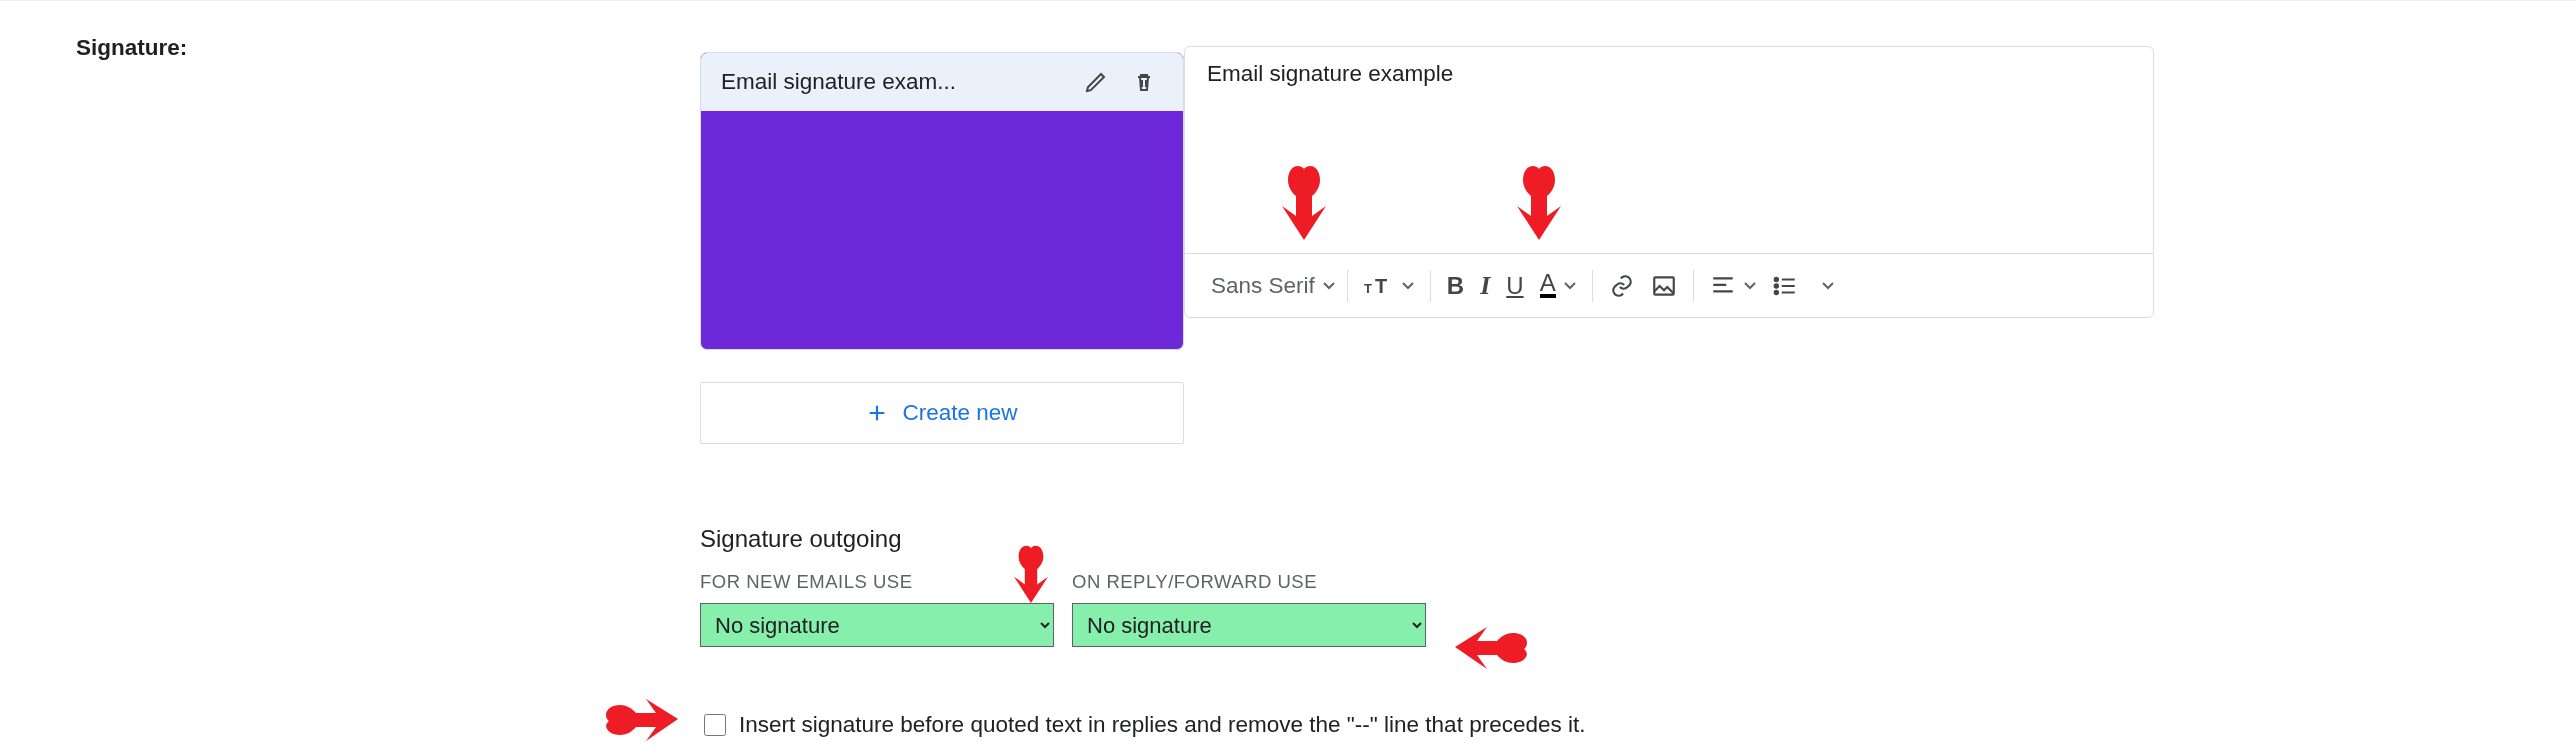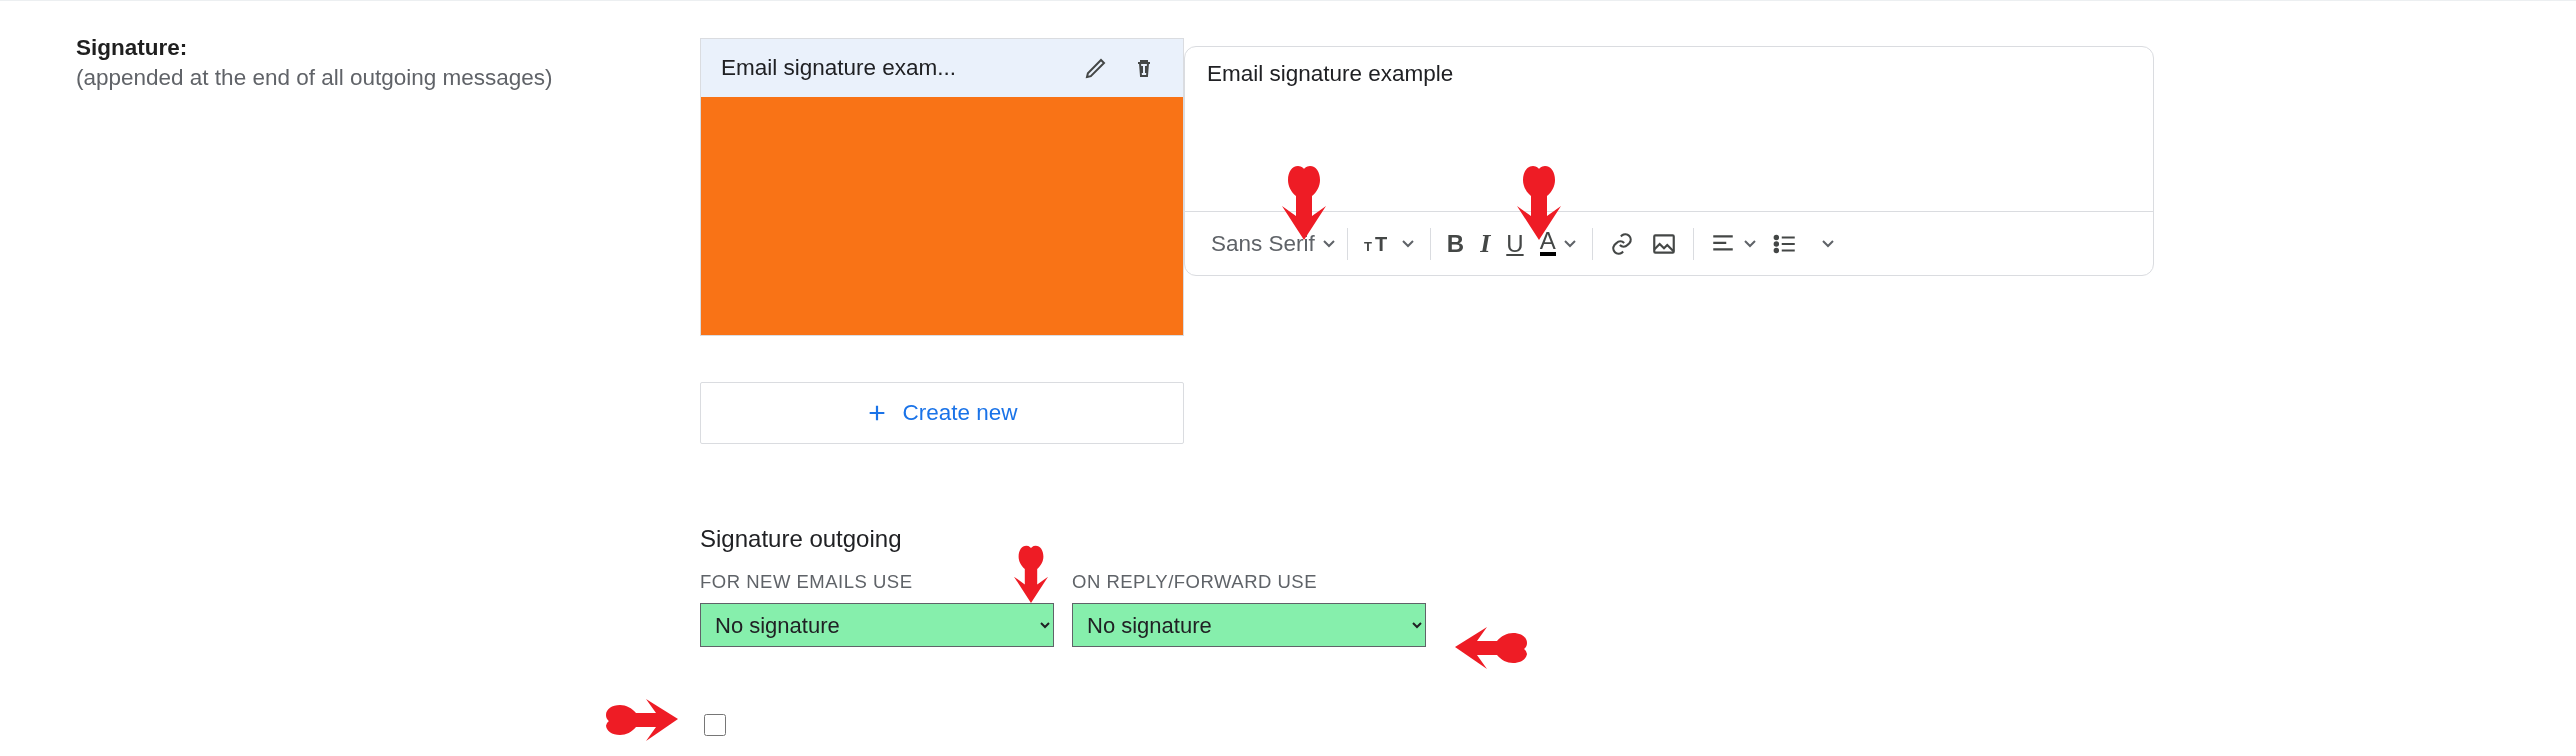--- a/index.html
+++ b/index.html
@@ -29,27 +29,27 @@
     width: 500px;
   }
   .sig-title { font-size: 22.5px; font-weight: 700; color:#1f1f1f; }
   .sig-sub   { font-size: 22.5px; color:#606368; margin-top:4px; }
   .learn     { font-size: 22.5px; color:#1a73e8; cursor:pointer; margin-top:12px; }
 
   
   .sig-list {
     position: absolute;
     left: 700px;
-    top: 37px;
+    top: 51px;
     width: 484px;
     height: 298px;
     border: 1px solid #dadce0;
-    border-radius: 0;
+    border-radius: 7px;
     overflow: hidden;
-    background:#f97316;
+    background:#6d28d9;
   }
   .sig-row {
     display:flex;
     align-items:center;
     height:58px;
     padding:0 20px;
     background:#eaf1fb;
     font-size:22.5px;
     color:#202124;
   }
@@ -61,23 +61,23 @@
     border-radius:50%;
   }
   .icon-btn + .icon-btn { margin-left:10px; }
 
   
   .editor {
     position: absolute;
     left: 1184px;
     top: 45px;
     width: 970px;
-    height: 230px;
+    height: 272px;
     border: 1px solid #dadce0;
-    border-radius: 12px;
+    border-radius: 6px;
     display:flex;
     flex-direction:column;
     background:#fff;
   }
   .editor-body {
     flex:1;
     padding:14px 22px;
     font-size:22.5px;
     color:#202124;
   }
@@ -161,21 +161,20 @@
   #a5 { left:600px;  top:694px; }
 
 </style>
 </head>
 <body>
 
 <div class="wrap">
 
   <div class="left-col">
     <div class="sig-title">Signature:</div>
-    <div class="sig-sub">(appended at the end of all outgoing messages)</div>
   </div>
 
   <div class="sig-list">
     <div class="sig-row">
       <span class="name">Email signature exam...</span>
       <span class="icon-btn">
         <svg viewBox="0 0 24 24" width="24" height="24" fill="none" stroke="#444746" stroke-width="2">
           <path d="M3 21l3.8-.9L20 7l-3-3L3.9 17.2 3 21z"></path>
         </svg>
       </span>
@@ -281,20 +280,21 @@
         <div class="lab">ON REPLY/FORWARD USE</div>
         <select class="sig-select">
           <option>No signature</option>
         </select>
       </div>
     </div>
   </div>
 
   <div class="chk-row">
     <input type="checkbox" style="">
+    <span>Insert signature before quoted text in replies and remove the "--" line that precedes it.</span>
   </div>
 
   <div id="a1" class="arrow arrow-down">
     <svg viewBox="0 0 56 80">
         <path fill="#ee1c25" d="M34 6c6 0 10 6 10 14 0 6-3 12-8 16v20l14-10-22 34-22-34 14 10V36c-5-4-8-10-8-16C12 12 16 6 22 6c4 0 6 3 6 3s2-3 6-3z"></path>
       </svg>
   </div>
   <div id="a2" class="arrow arrow-down">
     <svg viewBox="0 0 56 80">
         <path fill="#ee1c25" d="M34 6c6 0 10 6 10 14 0 6-3 12-8 16v20l14-10-22 34-22-34 14 10V36c-5-4-8-10-8-16C12 12 16 6 22 6c4 0 6 3 6 3s2-3 6-3z"></path>

